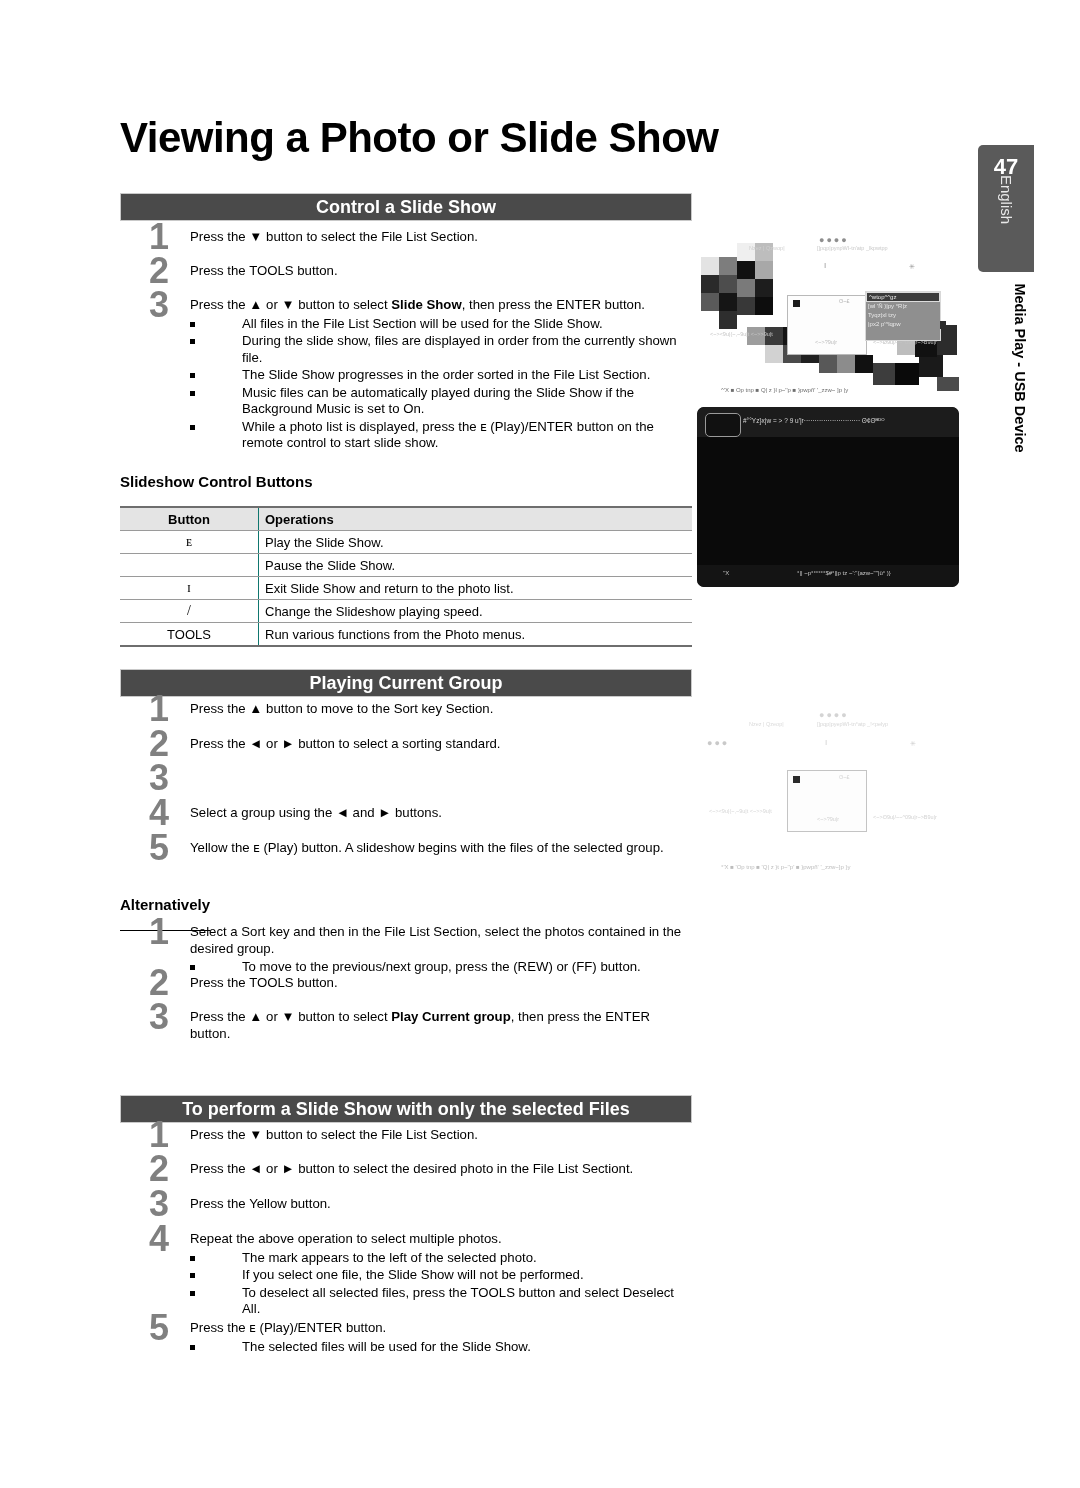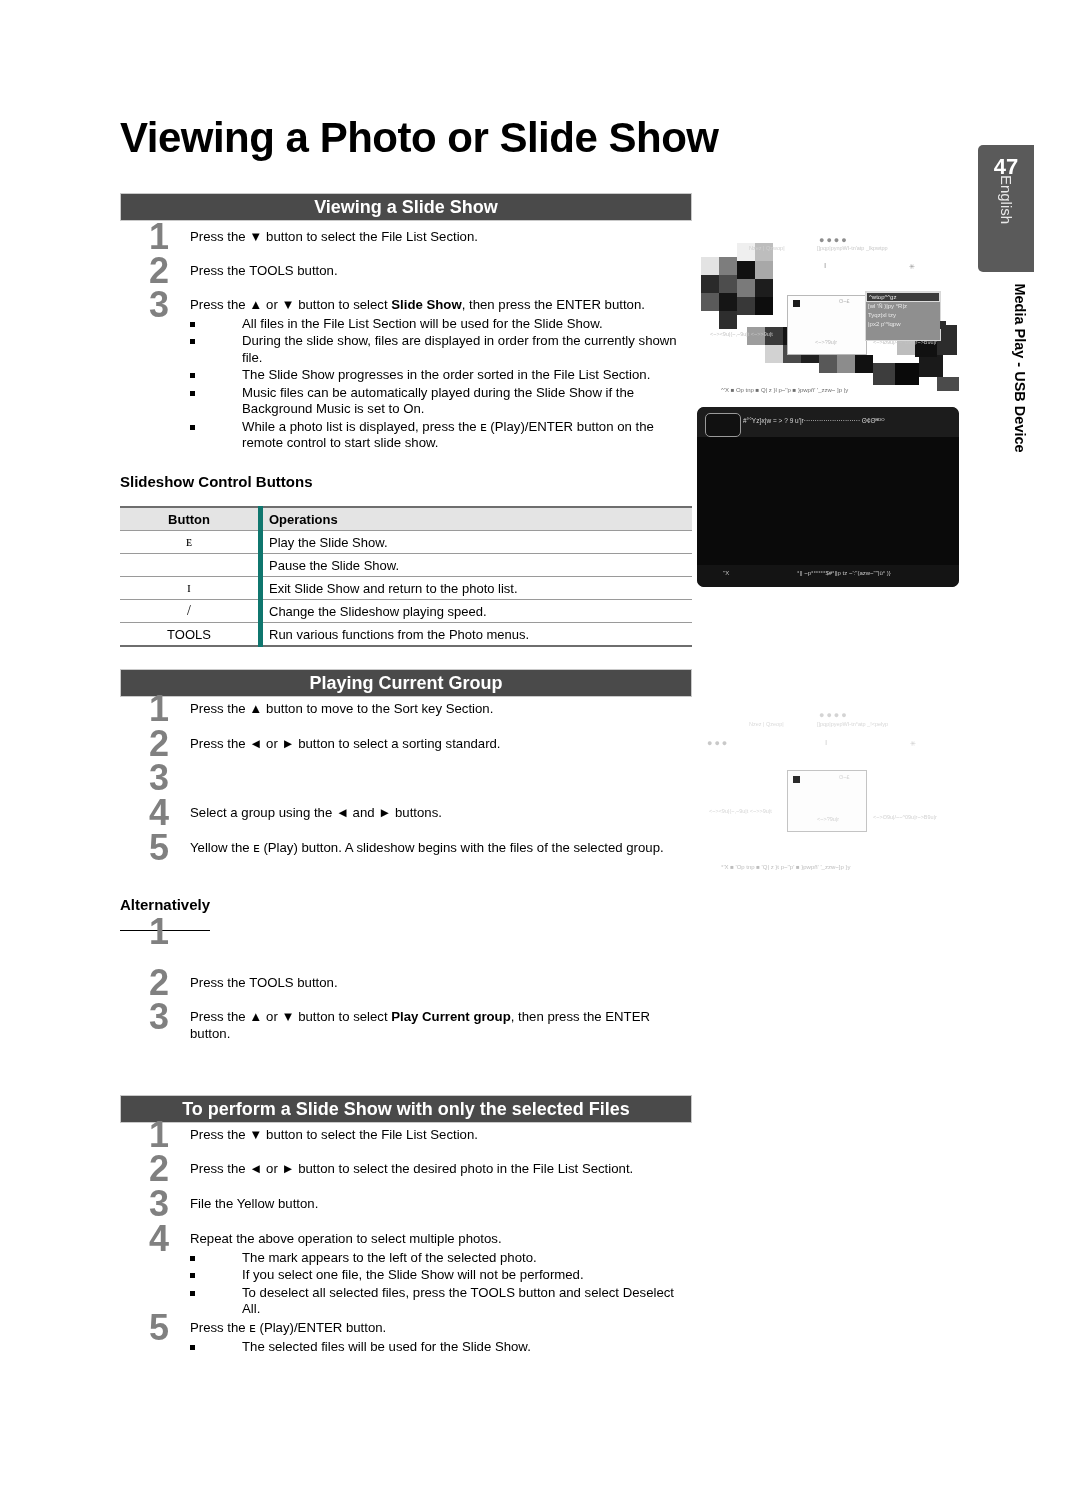--- a/index.html
+++ b/index.html
@@ -162,21 +162,21 @@
   }
   table.ctrl th {
     background: #e4e4e4;
     font-weight: bold;
     text-align: left;
     border-top: 2px solid #6e6e6e;
   }
   table.ctrl th.c1, table.ctrl td.c1 {
     width: 126px;
     text-align: center;
-    border-right: 5px solid #0f766e;
+    border-right: 1px solid #0f766e;
     margin-left: 30px;
   }
   table.ctrl th.c1 { text-align: center; }
   table.ctrl tr:last-child td { border-bottom: 2px solid #6e6e6e; }
   table.ctrl td.c1.serif { font-family: "Liberation Serif", serif; font-size: 14px; }
 
   
   .shot { position: absolute; overflow: hidden; }
 
   
@@ -236,21 +236,21 @@
 <body>
 
 <div class="page-title">Viewing a Photo or Slide Show</div>
 
 <div class="page-tab">
   <div class="num">47</div>
   <div class="lang">English</div>
 </div>
 <div class="side-caption">Media Play - USB Device</div>
 
-<div class="bar" style="top:193px;">Viewing a Slide Show</div>
+<div class="bar" style="top:193px;">Control a Slide Show</div>
 
 <div class="step" style="top:229px;">
   <div class="num">1</div>
   <div class="txt">Press the ▼ button to select the File List Section.</div>
 </div>
 
 <div class="step" style="top:263px;">
   <div class="num">2</div>
   <div class="txt">Press the TOOLS button.</div>
 </div>
@@ -321,20 +321,26 @@
 </div>
 <div class="step" style="top:840px;">
   <div class="num">5</div>
   <div class="txt">Yellow the ᴇ (Play) button. A slideshow begins with the files of the selected group.</div>
 </div>
 
 <div class="subhead" style="top:896px;">Alternatively</div>
 
 <div class="step" style="top:924px;">
   <div class="num">1</div>
+  <div class="txt">
+    <span>Select a Sort key and then in the File List Section, select the photos contained in the desired group.</span>
+    <ul class="bullets">
+      <li>To move to the previous/next group, press the (REW) or (FF) button.</li>
+    </ul>
+  </div>
 </div>
 
 <div class="step" style="top:975px;">
   <div class="num">2</div>
   <div class="txt">Press the TOOLS button.</div>
 </div>
 
 <div class="step" style="top:1009px;">
   <div class="num">3</div>
   <div class="txt">
@@ -347,21 +353,21 @@
 <div class="step" style="top:1127px;">
   <div class="num">1</div>
   <div class="txt">Press the ▼ button to select the File List Section.</div>
 </div>
 <div class="step" style="top:1161px;">
   <div class="num">2</div>
   <div class="txt">Press the ◄ or ► button to select the desired photo in the File List Sectiont.</div>
 </div>
 <div class="step" style="top:1196px;">
   <div class="num">3</div>
-  <div class="txt">File the Yellow button.</div>
+  <div class="txt">Press the Yellow button.</div>
 </div>
 <div class="step" style="top:1231px;">
   <div class="num">4</div>
   <div class="txt">
     <span>Repeat the above operation to select multiple photos.</span>
     <ul class="bullets">
       <li>The mark appears to the left of the selected photo.</li>
       <li>If you select one file, the Slide Show will not be performed.</li>
       <li>To deselect all selected files, press the TOOLS button and select Deselect All.</li>
     </ul>

